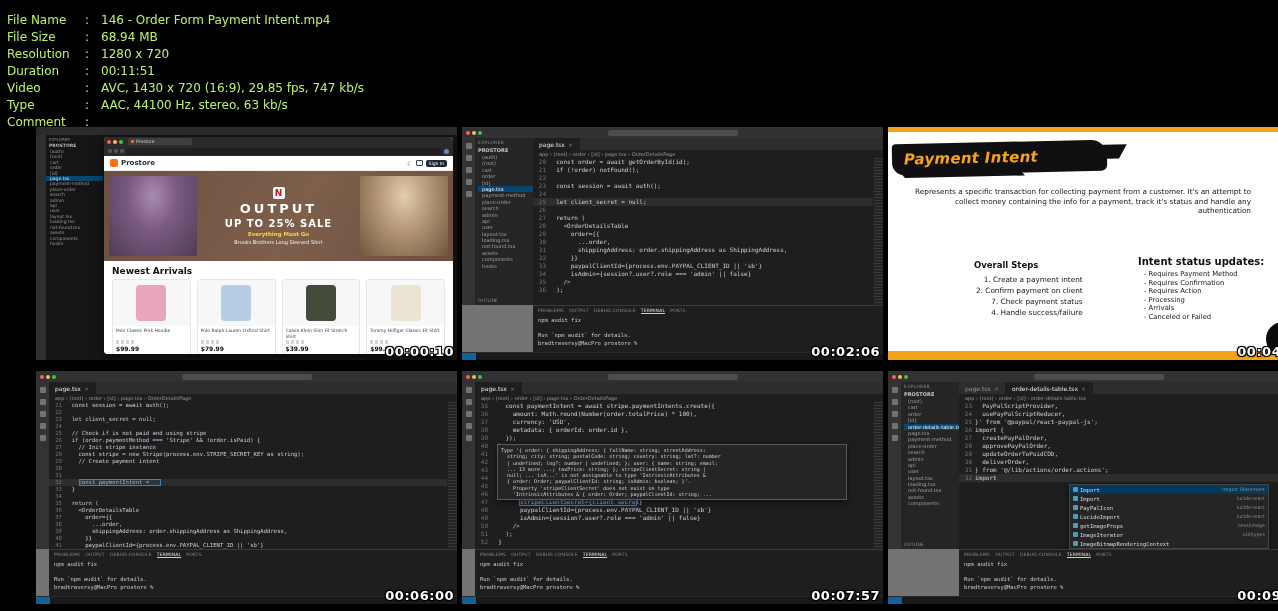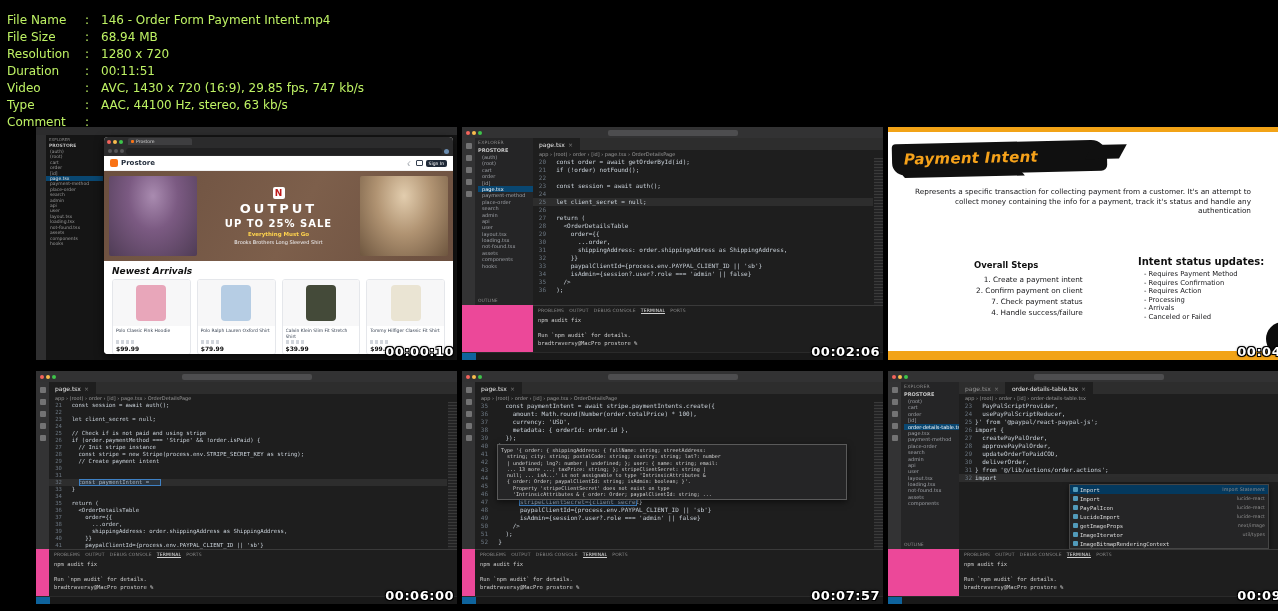--- a/index.html
+++ b/index.html
@@ -17,21 +17,21 @@
   
   .grid { position:absolute; left:3px; top:127px; display:grid;
           grid-template-columns:repeat(3,421px); grid-auto-rows:233px;
           column-gap:5px; row-gap:11px;margin-left:33px; }
   .thumb { position:relative; overflow:hidden; background:#151515; }
   .ts { position:absolute; right:3px; bottom:1px; color:#fff; font-size:13px; font-weight:bold;
         letter-spacing:.5px; z-index:50;
         text-shadow:-1px -1px 0 #000,1px -1px 0 #000,-1px 1px 0 #000,1px 1px 0 #000,0 0 3px #000; }
 
   
-  .vsc { background:#ec4899; }
+  .vsc { background:#737373; }
   .vsc-title { position:relative; height:11px; background:#323233; display:flex; align-items:center; padding:0 4px; }
   .dots { display:flex; gap:2px; }
   .dots span { width:4px; height:4px; border-radius:50%; display:block; }
   .d-r{background:#f4645c}.d-y{background:#f9bd4d}.d-g{background:#3ec54b}
   .vsc-search { position:absolute; left:50%; top:2.5px; transform:translateX(-50%);
                 width:130px; height:6px; background:#4d4d4f; border-radius:2px; }
   .vsc-body { position:absolute; top:11px; bottom:55px; left:0; right:0; display:flex; }
   .activity { width:13px; background:#333334; display:flex; flex-direction:column; align-items:center; padding-top:5px; gap:6px; }
   .activity i { width:6px; height:6px; background:#8a8a8a; border-radius:1px; opacity:.75; }
   .explorer { width:58px; background:#252526; color:#9da0a6; padding:2px 0 0 3px; position:relative; overflow:hidden; }
@@ -108,21 +108,21 @@
           overflow:hidden; display:flex; flex-direction:column; align-items:center; justify-content:center; gap:2px; }
   .hero-img { position:absolute; top:5px; bottom:5px; width:88px; border-radius:2px; }
   .hero-img.l { left:5px; background:radial-gradient(ellipse at 50% 25%,#a98bb0 0%,#7b5a82 40%,#4f3c55 100%); }
   .hero-img.r { right:5px; background:radial-gradient(ellipse at 50% 25%,#e2cdae 0%,#b09372 45%,#6e563f 100%); }
   .hero-logo { width:12px; height:12px; background:#fff; border-radius:2px; color:#c01a1a; font-weight:bold; font-size:9px;
                display:flex; align-items:center; justify-content:center; z-index:2; }
   .hero-brand { z-index:2; color:#fff; font-weight:bold; font-size:13px; letter-spacing:3px; }
   .hero-l1 { z-index:2; color:#fff; font-weight:bold; font-size:10px; letter-spacing:1px; }
   .hero-l2 { z-index:2; color:#ffd34d; font-size:5.5px; font-weight:bold; }
   .hero-l3 { z-index:2; color:#f3f4f6; font-size:5px; }
-  .ntitle { font-size:9px; font-weight:bold; color:#111; margin:5px 0 3px 8px;font-style:italic; }
+  .ntitle { font-size:9px; font-weight:bold; color:#111; margin:5px 0 3px 8px; }
   .cards { display:flex; gap:6px; padding:0 8px; }
   .pcard { width:79px; border:1px solid #e5e7eb; border-radius:3px; overflow:hidden; background:#fff; }
   .pimg { height:46px; background:#f7f7f8; display:flex; align-items:center; justify-content:center; }
   .swatch { width:30px; height:36px; border-radius:4px; display:block; }
   .cards div.pcard:nth-of-type(1) .swatch { background:#e8a6ba; }
   .cards div.pcard:nth-of-type(2) .swatch { background:#b6cde4; }
   .cards div.pcard:nth-of-type(3) .swatch { background:#444a39; }
   .cards div.pcard:nth-of-type(4) .swatch { background:#eae4d3; }
   .pinfo { padding:2px 3px; }
   .pname { font-size:4.5px; line-height:5.5px; height:11px; overflow:hidden; color:#374151; }

